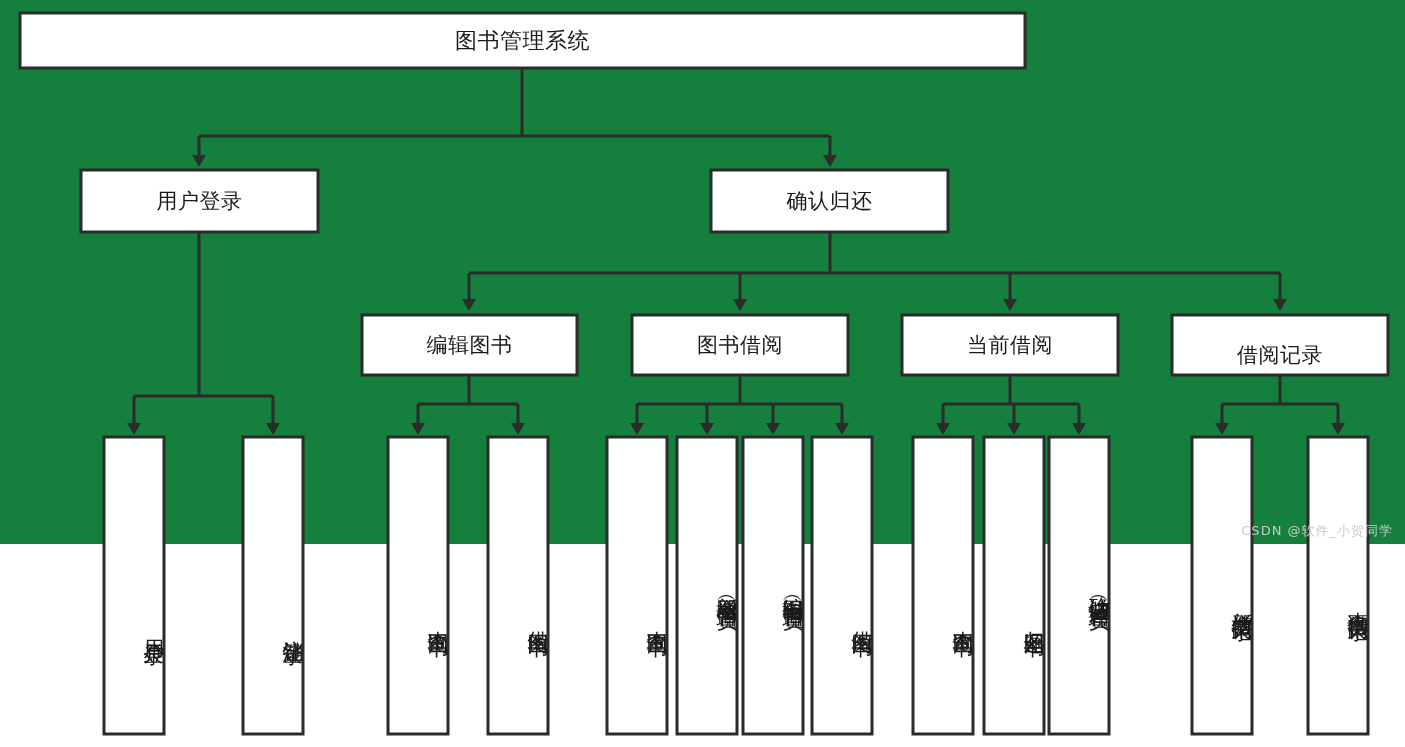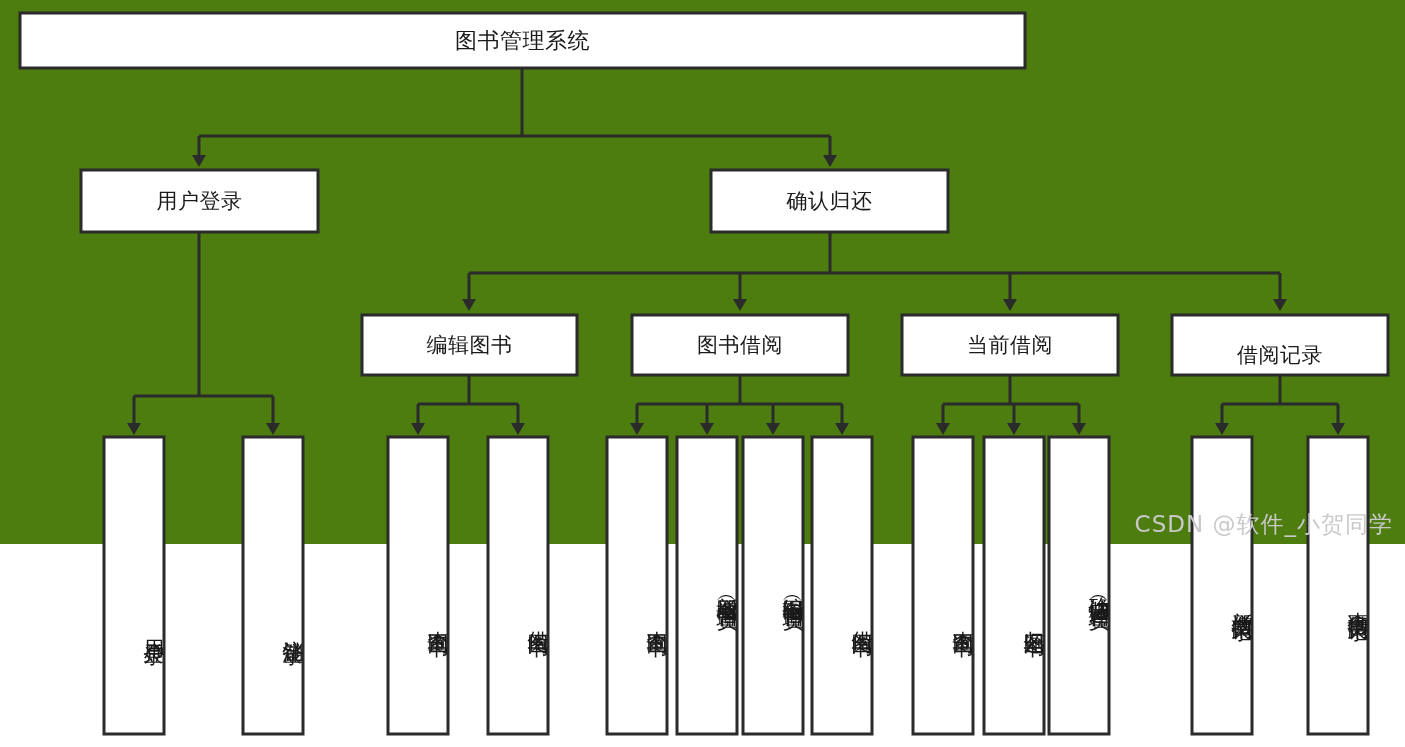--- a/index.html
+++ b/index.html
@@ -11,21 +11,21 @@
     width: 1405px;
     height: 747px;
     position: relative;
     font-family: "DejaVu Sans", "Liberation Sans", sans-serif;
     overflow: hidden;
   }
   #diagram-root {
     position: relative;
     width: 1405px;
     height: 544px;
-    background: #4d7c0f;
+    background: #15803d;
   }
   svg#flow {
     position: absolute;
     left: 0;
     top: 0;
     width: 1405px;
     height: 747px;
   }
   .node-box {
     fill: #ffffff;
@@ -69,21 +69,21 @@
     line-height: 1;
   }
   .title-label {
     font-size: 22px;
   }
   .watermark {
     position: absolute;
     right: 12px;
     bottom: 4px;
     color: #c9c9c9;
-    font-size: 23px;
+    font-size: 13px;
     letter-spacing: 1px;
     white-space: nowrap;
     user-select: none;
   }
 </style>
 </head>
 <body>
 
 <div id="diagram-root">
 

